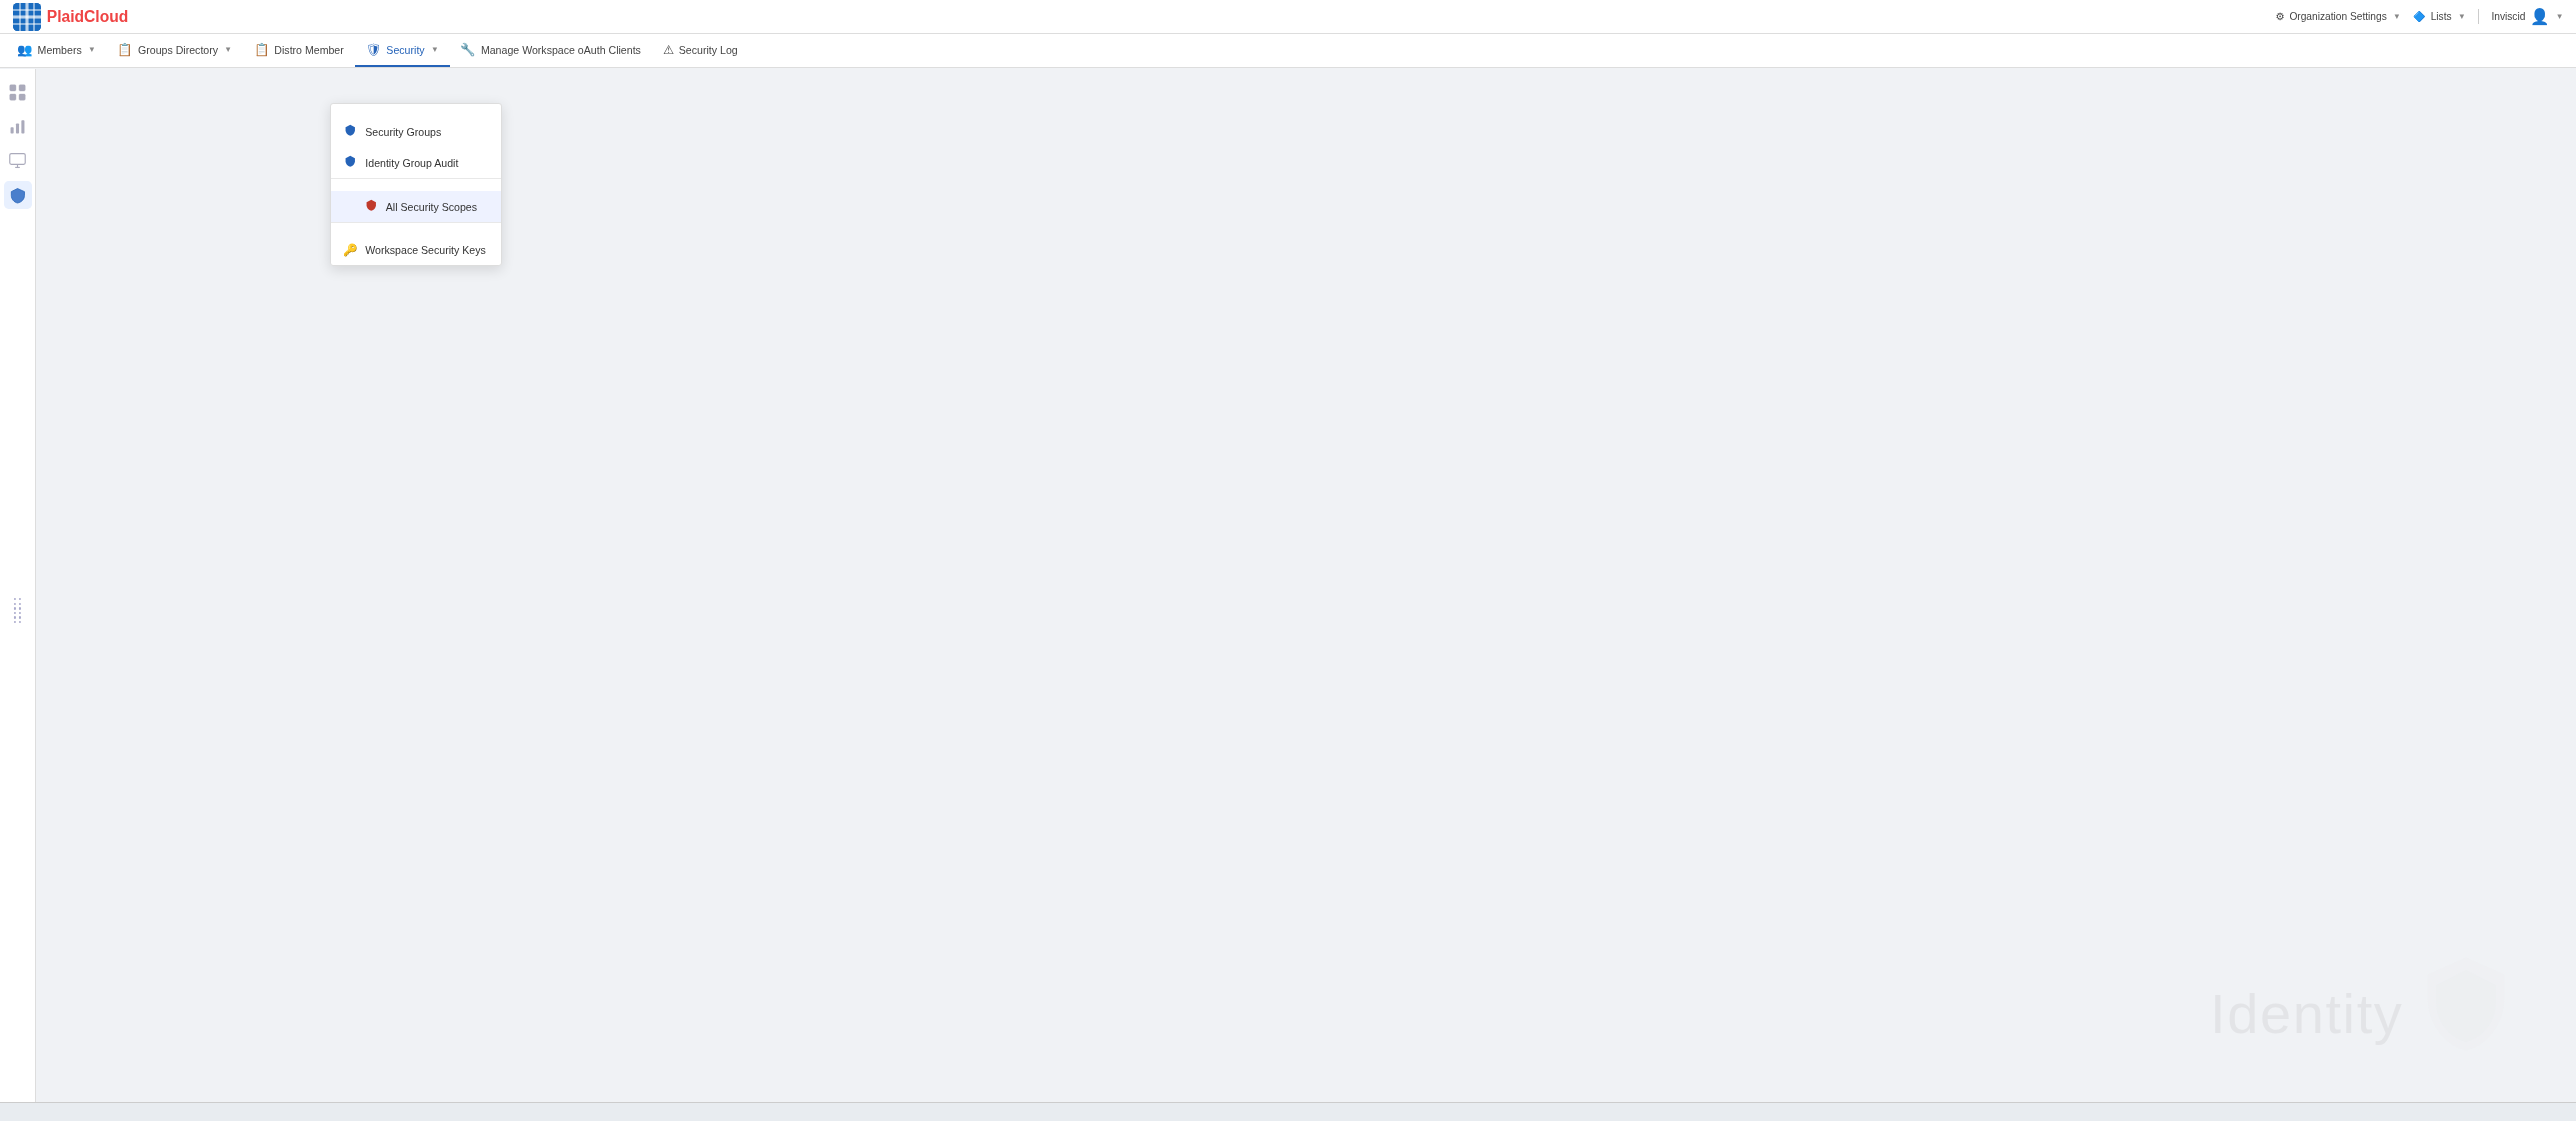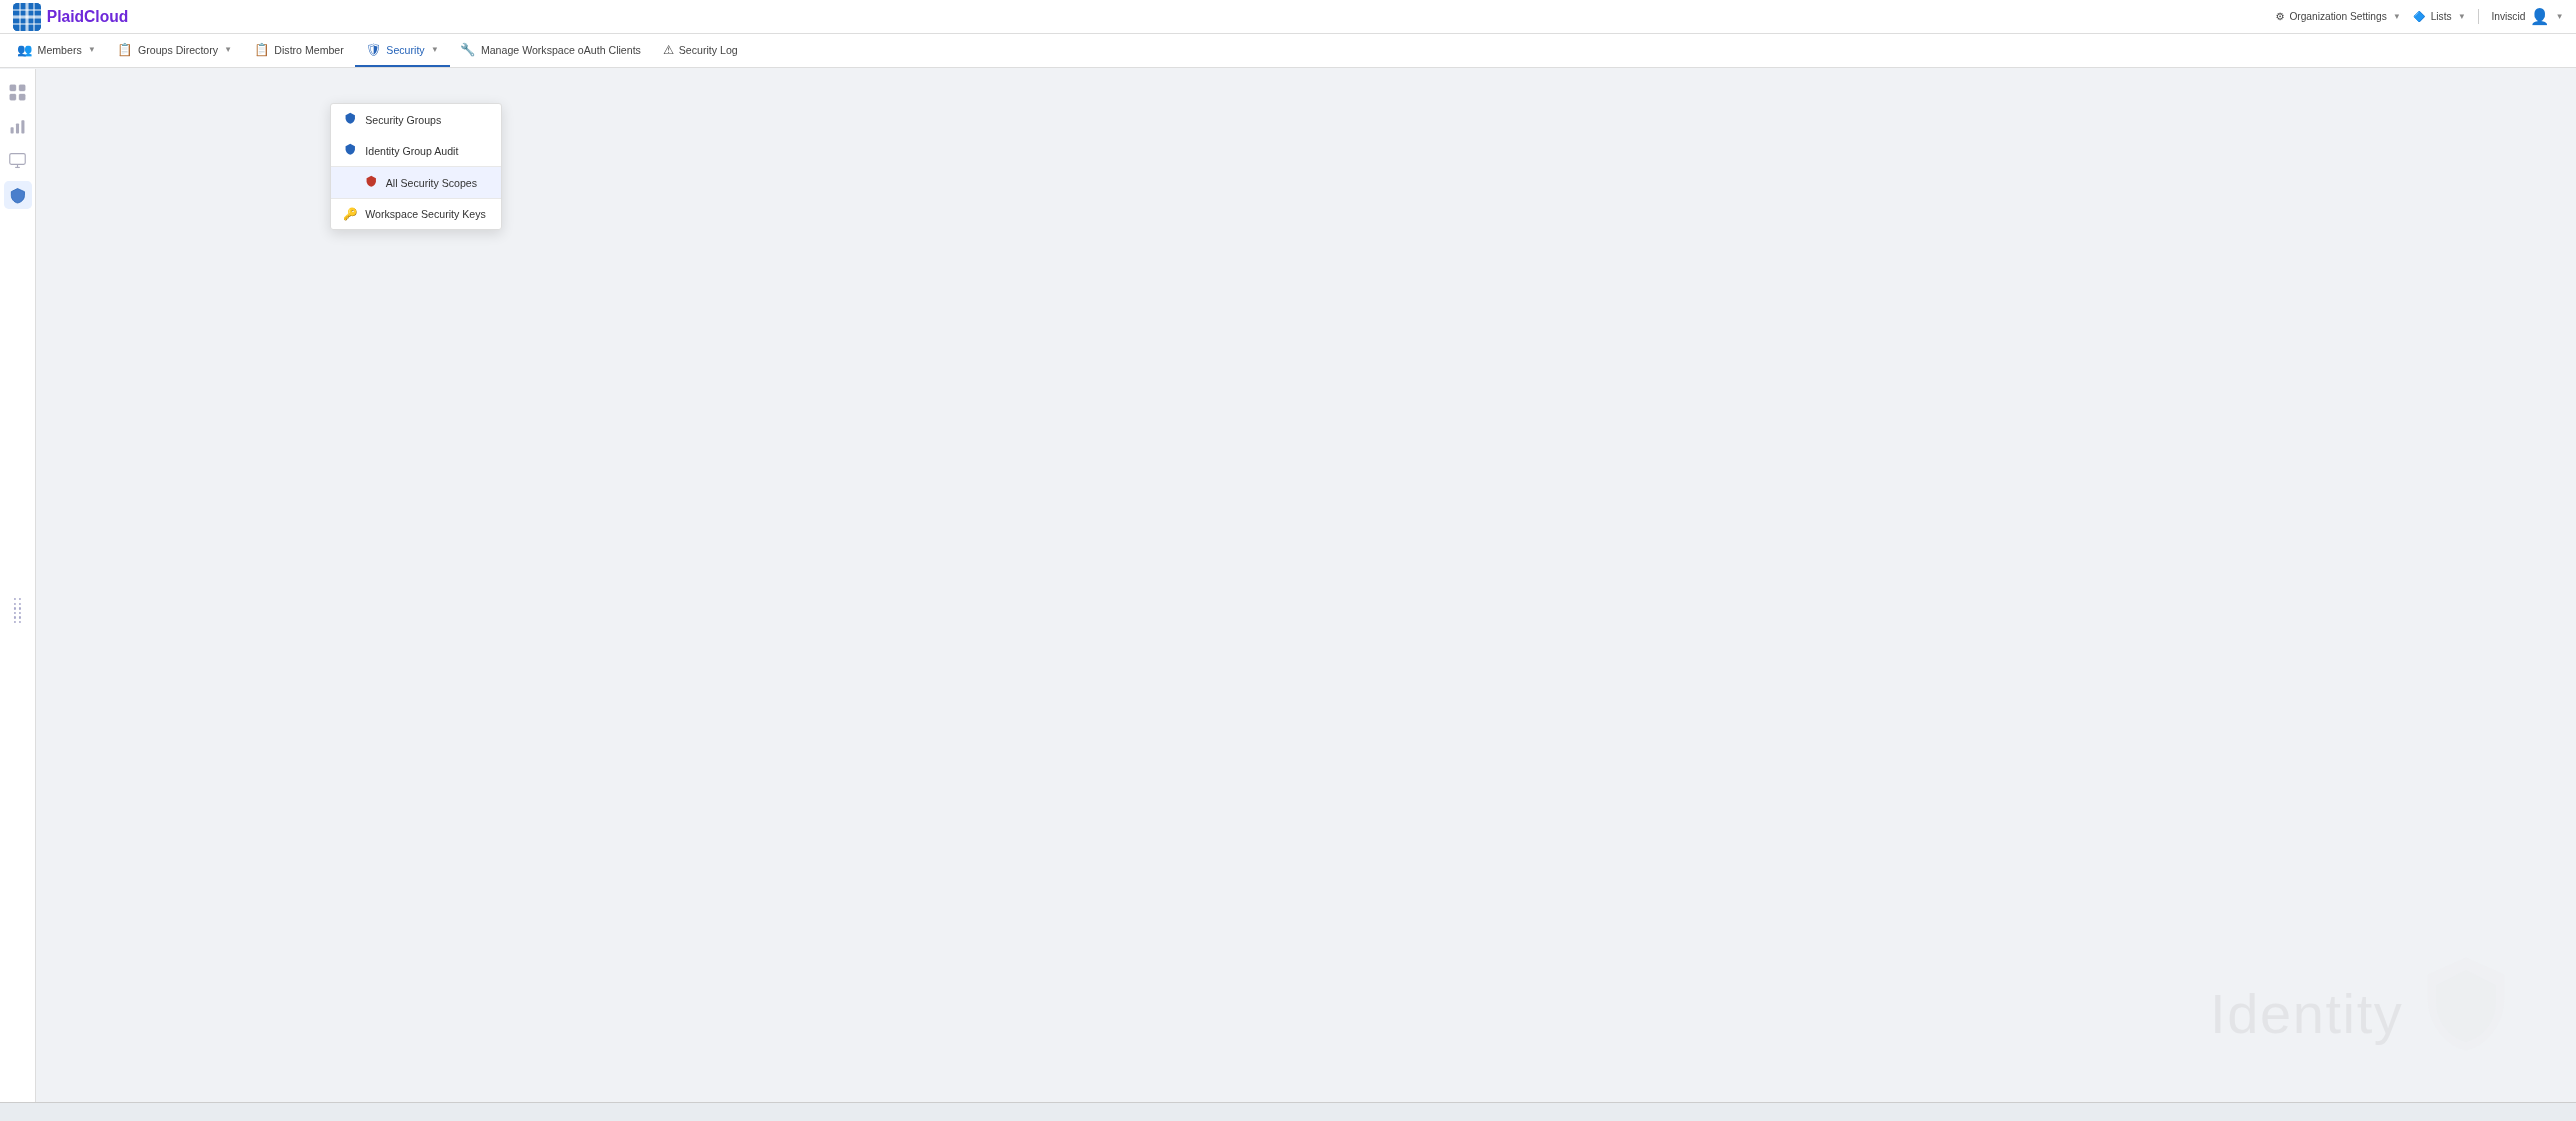--- a/index.html
+++ b/index.html
@@ -32,21 +32,21 @@
     }
 
     #logo-icon {
       width: 28px;
       height: 28px;
     }
 
     #logo-text {
       font-size: 15.6px;
       font-weight: 600;
-      color: #6d28d9;
+      color: #ef4444;
     }
 
     #top-right {
       display: flex;
       align-items: center;
       gap: 12.5px;
     }
 
     .top-right-item {
       display: flex;
@@ -171,20 +171,21 @@
       border: 0.8px solid #ddd;
       border-radius: 3.1px;
       box-shadow: 0 3.1px 12.5px rgba(0,0,0,0.12);
       width: 172px;
       z-index: 200;
       overflow: hidden;
     }
 
     .dropdown-section {
       border-bottom: 0.8px solid #e8e8e8;
+      margin-top: 12px;
     }
 
     .dropdown-section:last-child {
       border-bottom: none;
     }
 
     .dropdown-item {
       display: flex;
       align-items: center;
       gap: 7.8px;

